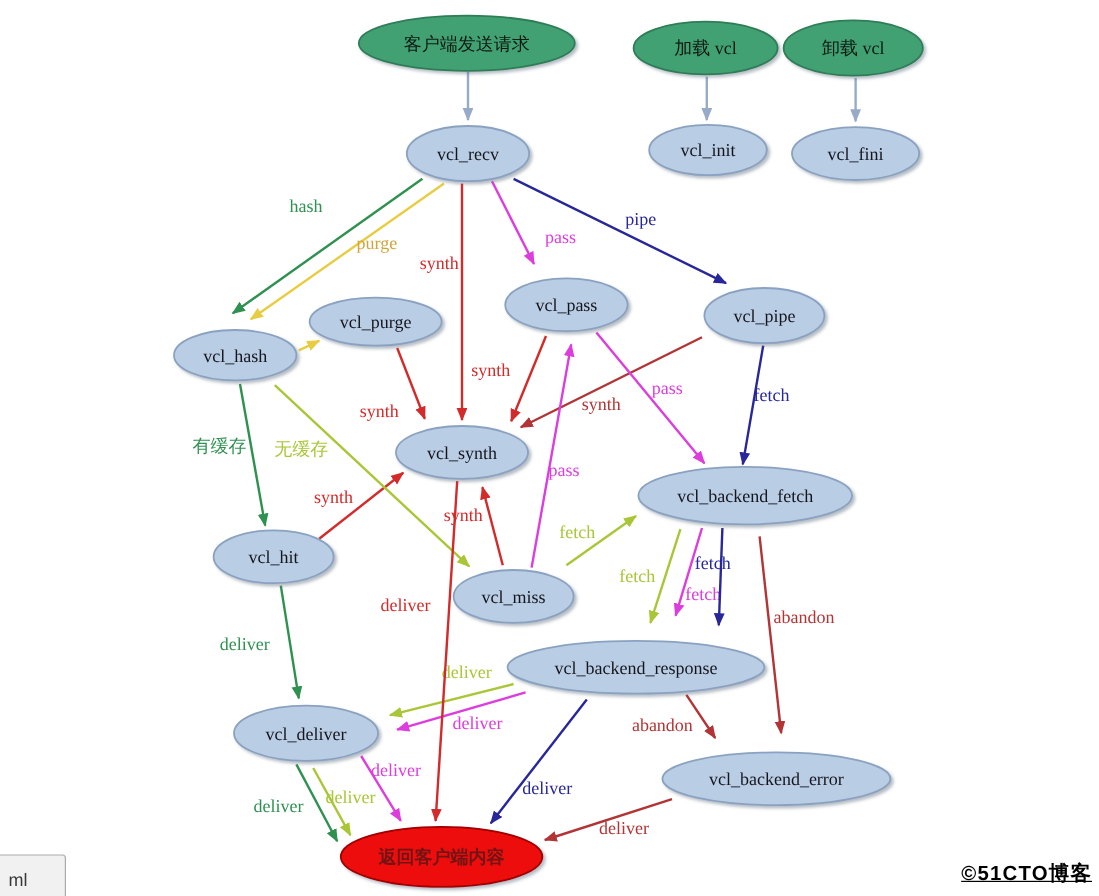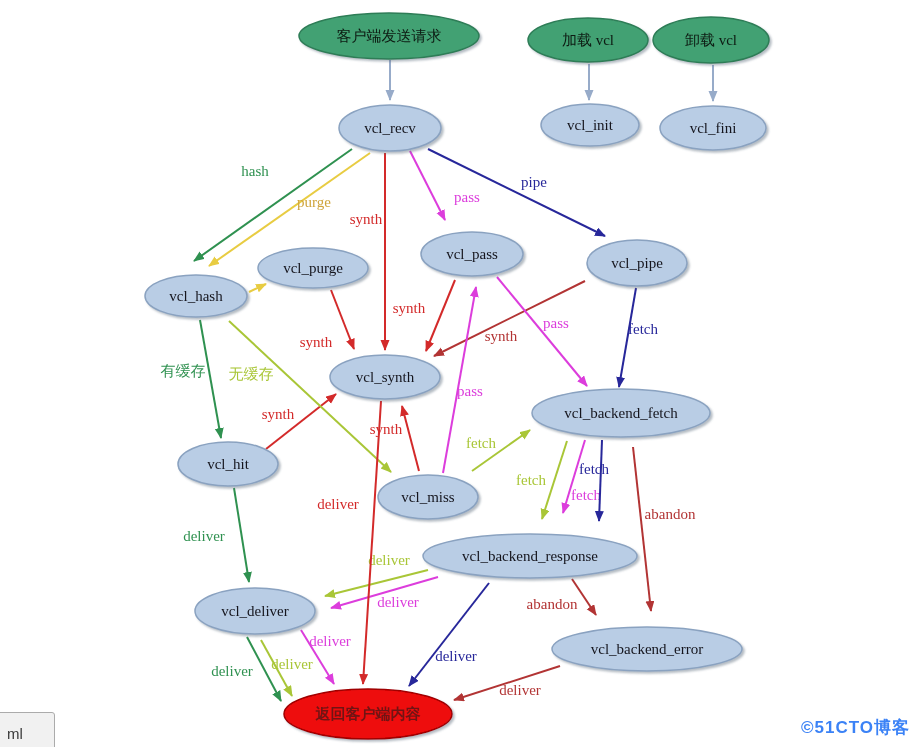--- a/index.html
+++ b/index.html
@@ -6,22 +6,23 @@
   body{
     width:916px;height:747px;position:relative;overflow:hidden;
     background:#ffffff;
     font-family:"Liberation Serif", serif;
   }
   svg.flow{position:absolute;left:0;top:0;}
   svg text{font-family:"Liberation Serif", serif;}
   .watermark{
     position:absolute;right:6px;bottom:8px;
     font:bold 17px "Liberation Sans", sans-serif;
-    color:#3b82f6;letter-spacing:1px;
+    color:#000000;letter-spacing:1px;
     text-shadow:1px 1px 0 #ffffff, 2px 2px 1px rgba(255,255,255,0.85);
+    text-decoration:underline;
   }
   .filechip{
     position:absolute;left:-20px;top:712px;width:75px;height:42px;
     background:#f1f1f1;border:1px solid #ababab;border-radius:3px;
     box-sizing:border-box;display:flex;align-items:center;
     padding-left:26px;
     font:15px "Liberation Sans", sans-serif;color:#3a3a3a;
   }
 </style>
 </head>

